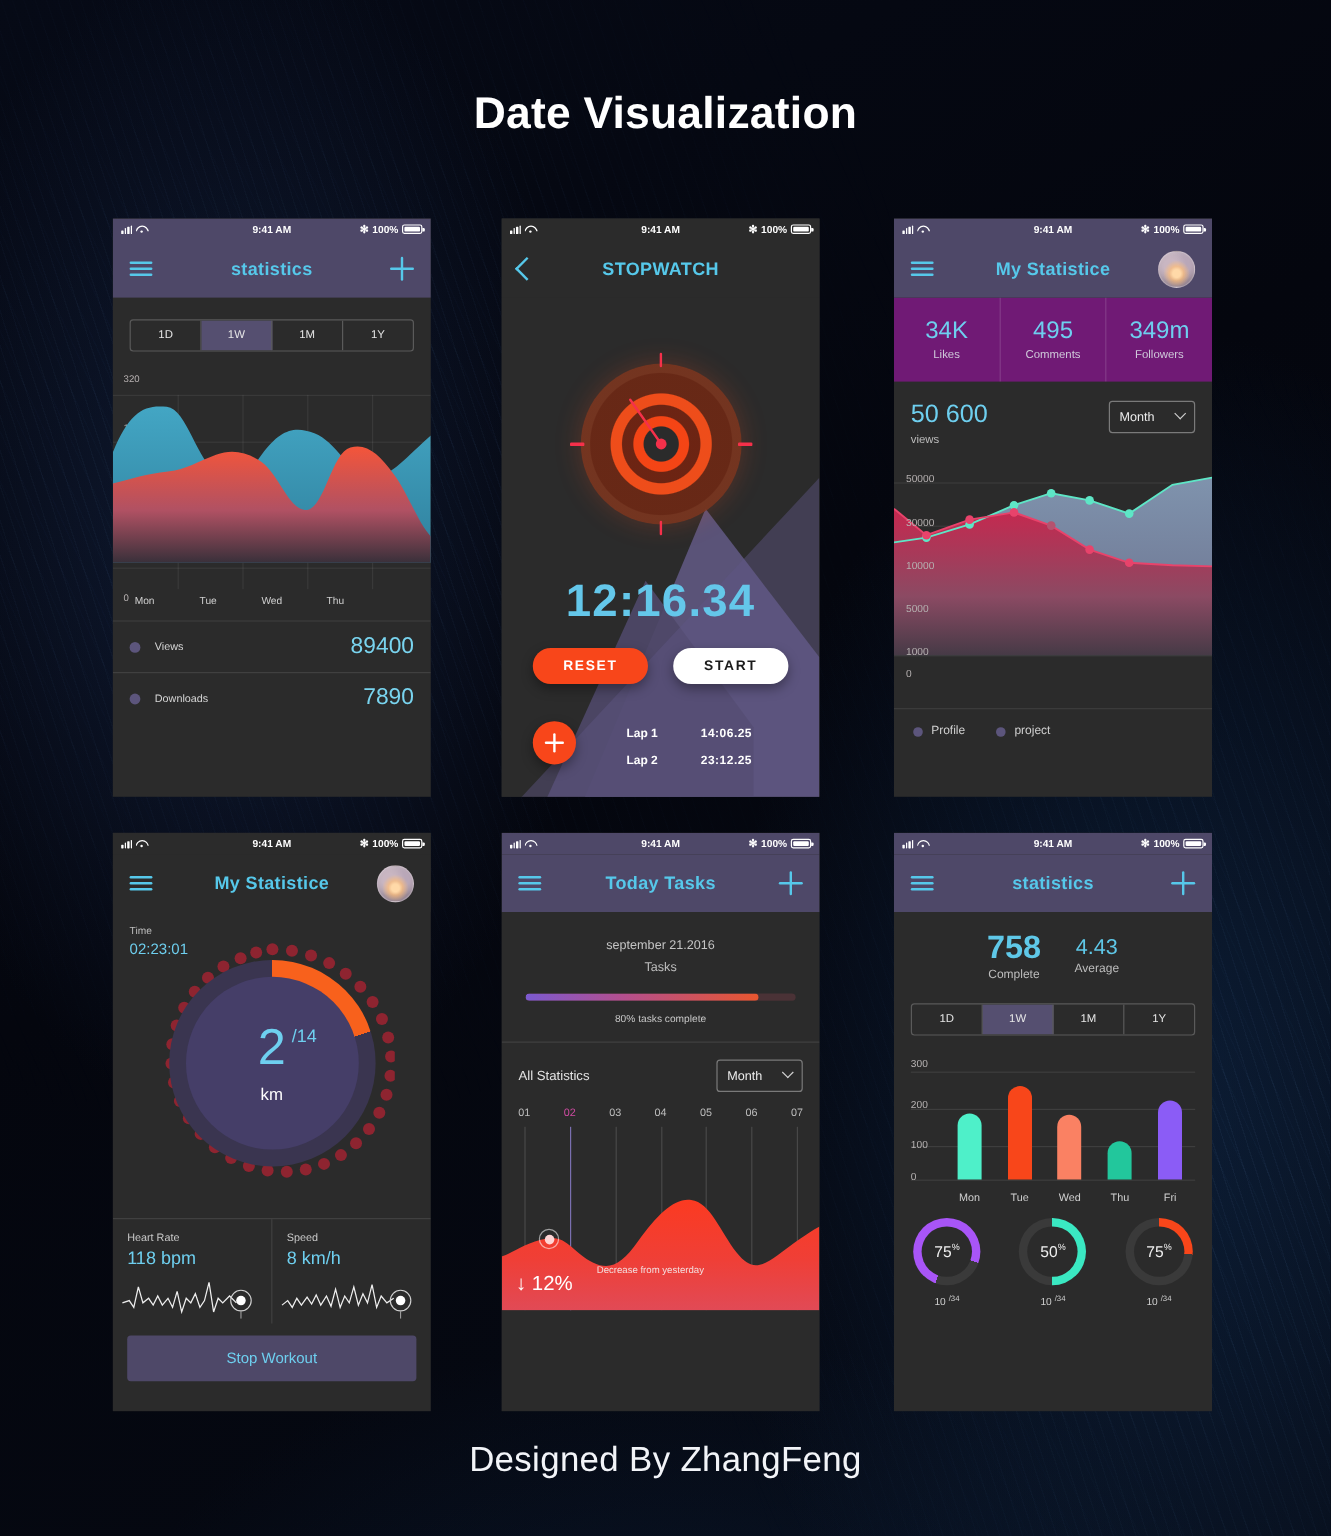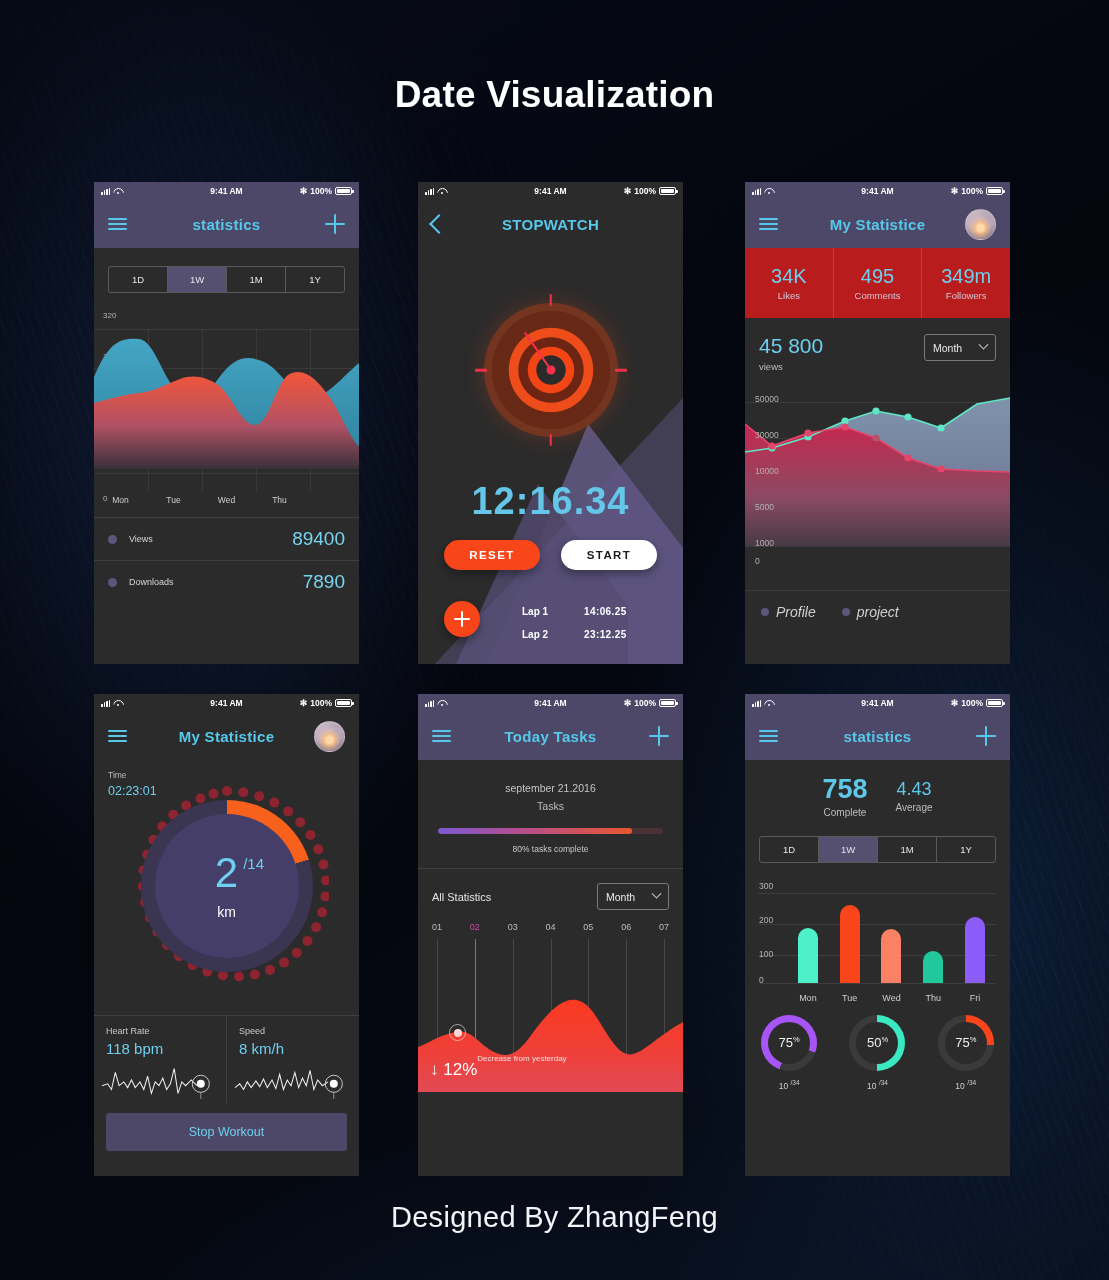--- a/index.html
+++ b/index.html
@@ -194,39 +194,39 @@
   .fab span{position:relative;width:16px;height:16px;display:block;}
   .fab span::before,.fab span::after{content:"";position:absolute;background:#fff;border-radius:1px;}
   .fab span::before{left:0;top:7px;width:16px;height:2.2px;}
   .fab span::after{top:0;left:7px;width:2.2px;height:16px;}
   .laps{position:absolute;left:104px;top:358px;font-size:10px;font-weight:bold;}
   .lap{display:flex;margin-bottom:12px;}
   .lap .n{width:62px;color:#fff;}
   .lap .t{color:#fff;letter-spacing:.4px;}
 
   
-  .kpis{display:flex;background:#b91c1c;height:70px;}
+  .kpis{display:flex;background:#701a75;height:70px;}
   .kpi{flex:1;display:flex;flex-direction:column;align-items:center;justify-content:center;border-right:1px solid rgba(255,255,255,.14);}
   .kpi:last-child{border-right:none;}
   .kpi .v{font-size:20px;color:#6ecfef;}
   .kpi .l{font-size:9.5px;color:#cfc9da;margin-top:2px;}
   .p3-head{display:flex;align-items:flex-start;padding:16px 14px 0;}
   .p3-head .big{font-size:21px;color:#6ecfef;}
   .p3-head .sub{font-size:9.5px;color:#bdbdbd;margin-top:3px;}
   .selectbox{
     margin-left:auto;width:72px;height:27px;border:1px solid #7a7a7a;border-radius:3px;
     display:flex;align-items:center;justify-content:space-between;padding:0 8px;
     font-size:10.5px;color:#eaeaea;cursor:pointer;
   }
   .chev{width:7px;height:7px;border-right:1.4px solid #cfcfcf;border-bottom:1.4px solid #cfcfcf;transform:rotate(45deg) translate(-2px,-2px);}
   .p3-chart{position:relative;height:160px;margin-top:14px;}
   .p3-chart .ylab{position:absolute;left:10px;font-size:8.5px;color:#b5b0b0;}
   .p3-chart .gl{position:absolute;left:0;right:0;height:1px;background:rgba(255,255,255,.08);}
   .legend{display:flex;gap:26px;padding:13px 16px 0;border-top:1px solid rgba(255,255,255,.08);margin-top:10px;}
-  .legend .li{display:flex;align-items:center;gap:7px;font-size:14px;color:#d0d0d0;font-style:italic;}
+  .legend .li{display:flex;align-items:center;gap:7px;font-size:10px;color:#d0d0d0;}
   .legend .li i{width:8px;height:8px;border-radius:50%;background:#5c557c;display:block;}
 
   
   .p4-body{position:relative;height:255px;}
   .time-lbl{position:absolute;left:14px;top:10px;font-size:8.5px;color:#bdbdbd;}
   .time-val{position:absolute;left:14px;top:24px;font-size:12.5px;color:#6ecfef;}
   .ring-wrap{position:absolute;left:50%;top:24px;transform:translateX(-50%);width:204px;height:204px;}
   .dots-ring{position:absolute;inset:0;}
   .ring-track{
     position:absolute;left:16px;top:16px;width:172px;height:172px;border-radius:50%;
@@ -266,21 +266,21 @@
   .p5-xlab{position:absolute;left:0;right:0;top:0;display:flex;font-size:9px;color:#bdbdbd;}
   .p5-xlab span{flex:1;text-align:center;}
   .p5-xlab span.act{color:#cf4ba2;}
   .p5-vlines{position:absolute;left:0;right:0;top:17px;bottom:0;display:flex;}
   .p5-vlines i{flex:1;position:relative;}
   .p5-vlines i::after{content:"";position:absolute;left:50%;top:0;bottom:0;width:1px;background:rgba(255,255,255,.14);}
   .p5-vlines i.act::after{background:#7a6fb0;width:1.5px;}
   .p5-marker{position:absolute;width:17px;height:17px;border-radius:50%;border:1.5px solid rgba(255,255,255,.55);
     display:flex;align-items:center;justify-content:center;}
   .p5-marker b{width:8px;height:8px;border-radius:50%;background:#ffd5d5;display:block;}
-  .p5-delta{position:absolute;left:12px;bottom:12px;display:flex;align-items:flex-end;gap:0;}
+  .p5-delta{position:absolute;left:12px;bottom:12px;display:flex;align-items:flex-end;gap:20px;}
   .p5-delta .pct{font-size:17px;color:#fff;}
   .p5-delta .txt{font-size:8px;color:#f3dede;line-height:1.25;margin-bottom:16px;}
 
   
   .p6-kpi{display:flex;justify-content:center;align-items:center;gap:28px;padding:14px 0 0;}
   .p6-kpi .blk{text-align:center;}
   .p6-kpi .blk .v{font-size:27px;color:#5fc8e8;font-weight:bold;}
   .p6-kpi .blk.sm .v{font-size:18px;font-weight:normal;}
   .p6-kpi .blk .l{font-size:10px;color:#bdbdbd;margin-top:2px;}
   .p6-bars{position:relative;height:128px;margin:16px 14px 0;}
@@ -511,21 +511,21 @@
         <div class="l">Comments</div>
       </div>
       <div class="kpi">
         <div class="v">349m</div>
         <div class="l">Followers</div>
       </div>
     </div>
 
     <div class="p3-head">
       <div>
-        <div class="big">45 800</div>
+        <div class="big">50 600</div>
         <div class="sub">views</div>
       </div>
       <div class="selectbox">
         <span>Month</span>
         <span class="chev"></span>
       </div>
     </div>
 
     <div class="p3-chart">
       <div class="gl" style="top:16px"></div>

